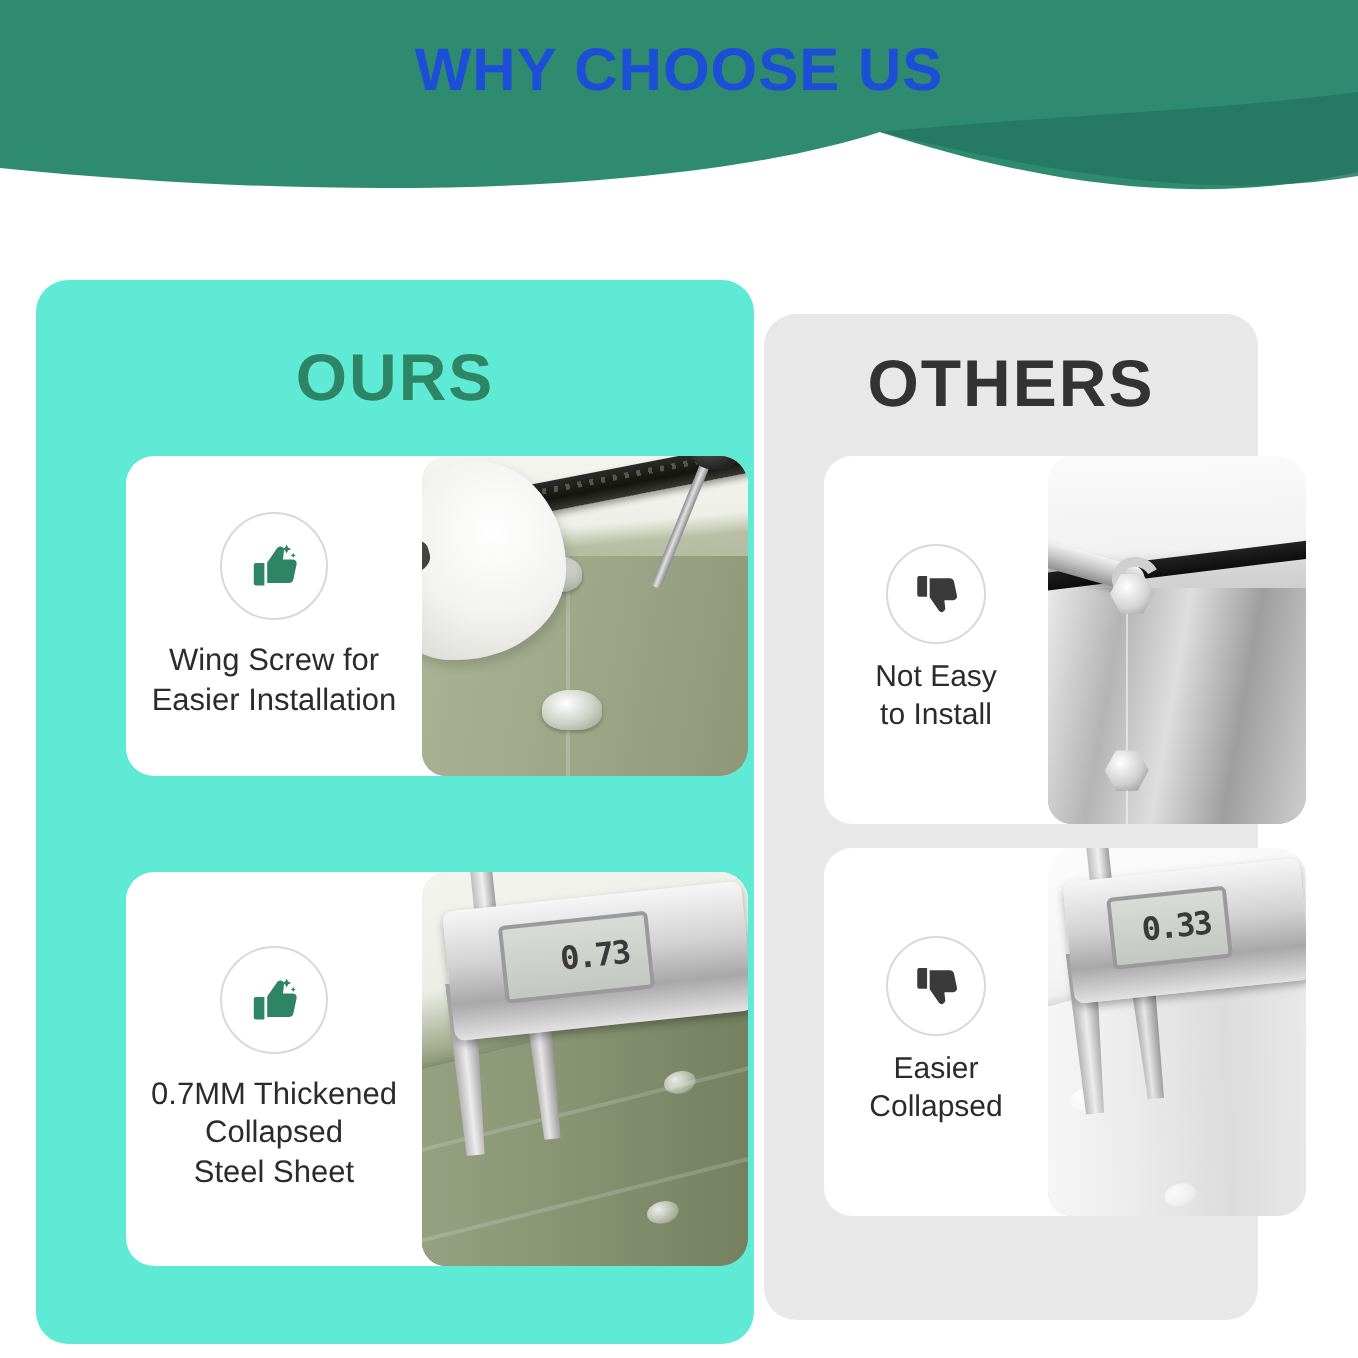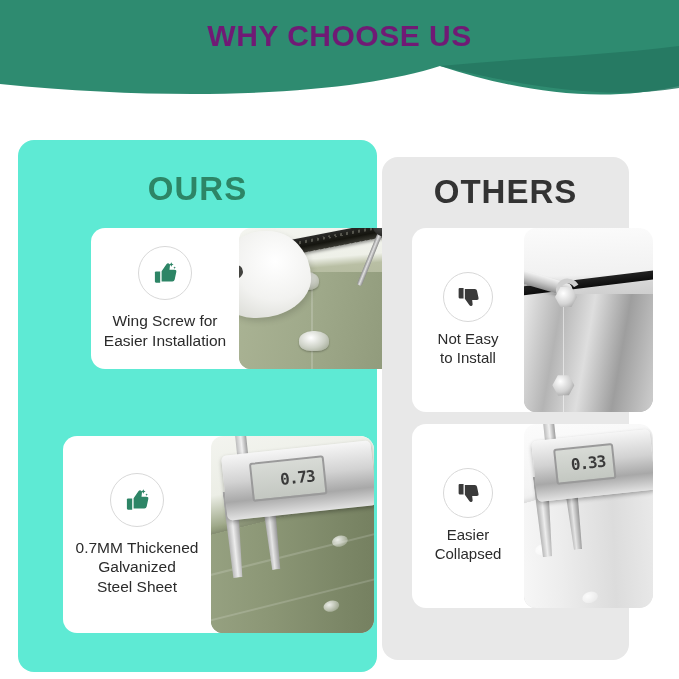--- a/index.html
+++ b/index.html
@@ -25,21 +25,21 @@
   }
   .banner-svg { display: block; width: 679px; height: 112px; }
   .banner-title {
     position: absolute;
     top: 0; left: 0;
     width: 679px;
     height: 72px;
     display: flex;
     align-items: center;
     justify-content: center;
-    color: #701a75;
+    color: #1d4ed8;
     font-size: 30px;
     font-weight: bold;
     letter-spacing: 0.5px;
     white-space: nowrap;
   }
 
   
   .compare {
     position: absolute;
     top: 140px; left: 0;
@@ -88,21 +88,21 @@
   }
 
   
   .card {
     position: absolute;
     background: #ffffff;
     border-radius: 14px;
     overflow: hidden;
     display: flex;
   }
-  .card-ours-1 { left: 45px; top: 88px;  width: 311px; height: 141px; margin-left: 28px; }
+  .card-ours-1 { left: 45px; top: 88px;  width: 311px; height: 160px; }
   .card-ours-2 { left: 45px; top: 296px; width: 311px; height: 197px; }
   .card-others-1 { left: 30px; top: 71px;  width: 241px; height: 184px; }
   .card-others-2 { left: 30px; top: 267px; width: 241px; height: 184px; }
 
   .card-text-side {
     display: flex;
     flex-direction: column;
     align-items: center;
     justify-content: center;
     box-sizing: border-box;
@@ -425,21 +425,21 @@
       <div class="card-text-side">
         <div class="icon-circle">
           <svg class="thumb-svg" width="28" height="28" viewBox="0 0 28 28">
             <path d="M5 12.5h4.2v11.2H5a1.1 1.1 0 0 1-1.1-1.1V13.6A1.1 1.1 0 0 1 5 12.5z" fill="#2d8566"></path>
             <path d="M10.6 12.2 15.6 5a1.9 1.9 0 0 1 3.4 1.3l-.5 4.4h4.8a2 2 0 0 1 2 2.4l-1.6 7.5a2.4 2.4 0 0 1-2.4 1.9h-10.7z" fill="#2d8566"></path>
             <path d="M20.3 3.2l.7 1.6 1.6.7-1.6.7-.7 1.6-.7-1.6-1.6-.7 1.6-.7z" fill="#2d8566"></path>
             <path d="M23.6 7.4l.4.9.9.4-.9.4-.4.9-.4-.9-.9-.4.9-.4z" fill="#2d8566"></path>
           </svg>
         </div>
         <div class="card-label">0.7MM Thickened
-Galvanized
+Collapsed
 Steel Sheet</div>
       </div>
       <div class="card-photo photo-caliper-ours">
         <div class="pc-gutter-ours">
           <div class="pc-dimple" style="left:72%; top:22%;"></div>
           <div class="pc-dimple" style="left:60%; top:64%;"></div>
         </div>
         <div class="pc-jaw-upper"></div>
         <div class="pc-jaw-lower"></div>
         <div class="pc-jaw-right"></div>

